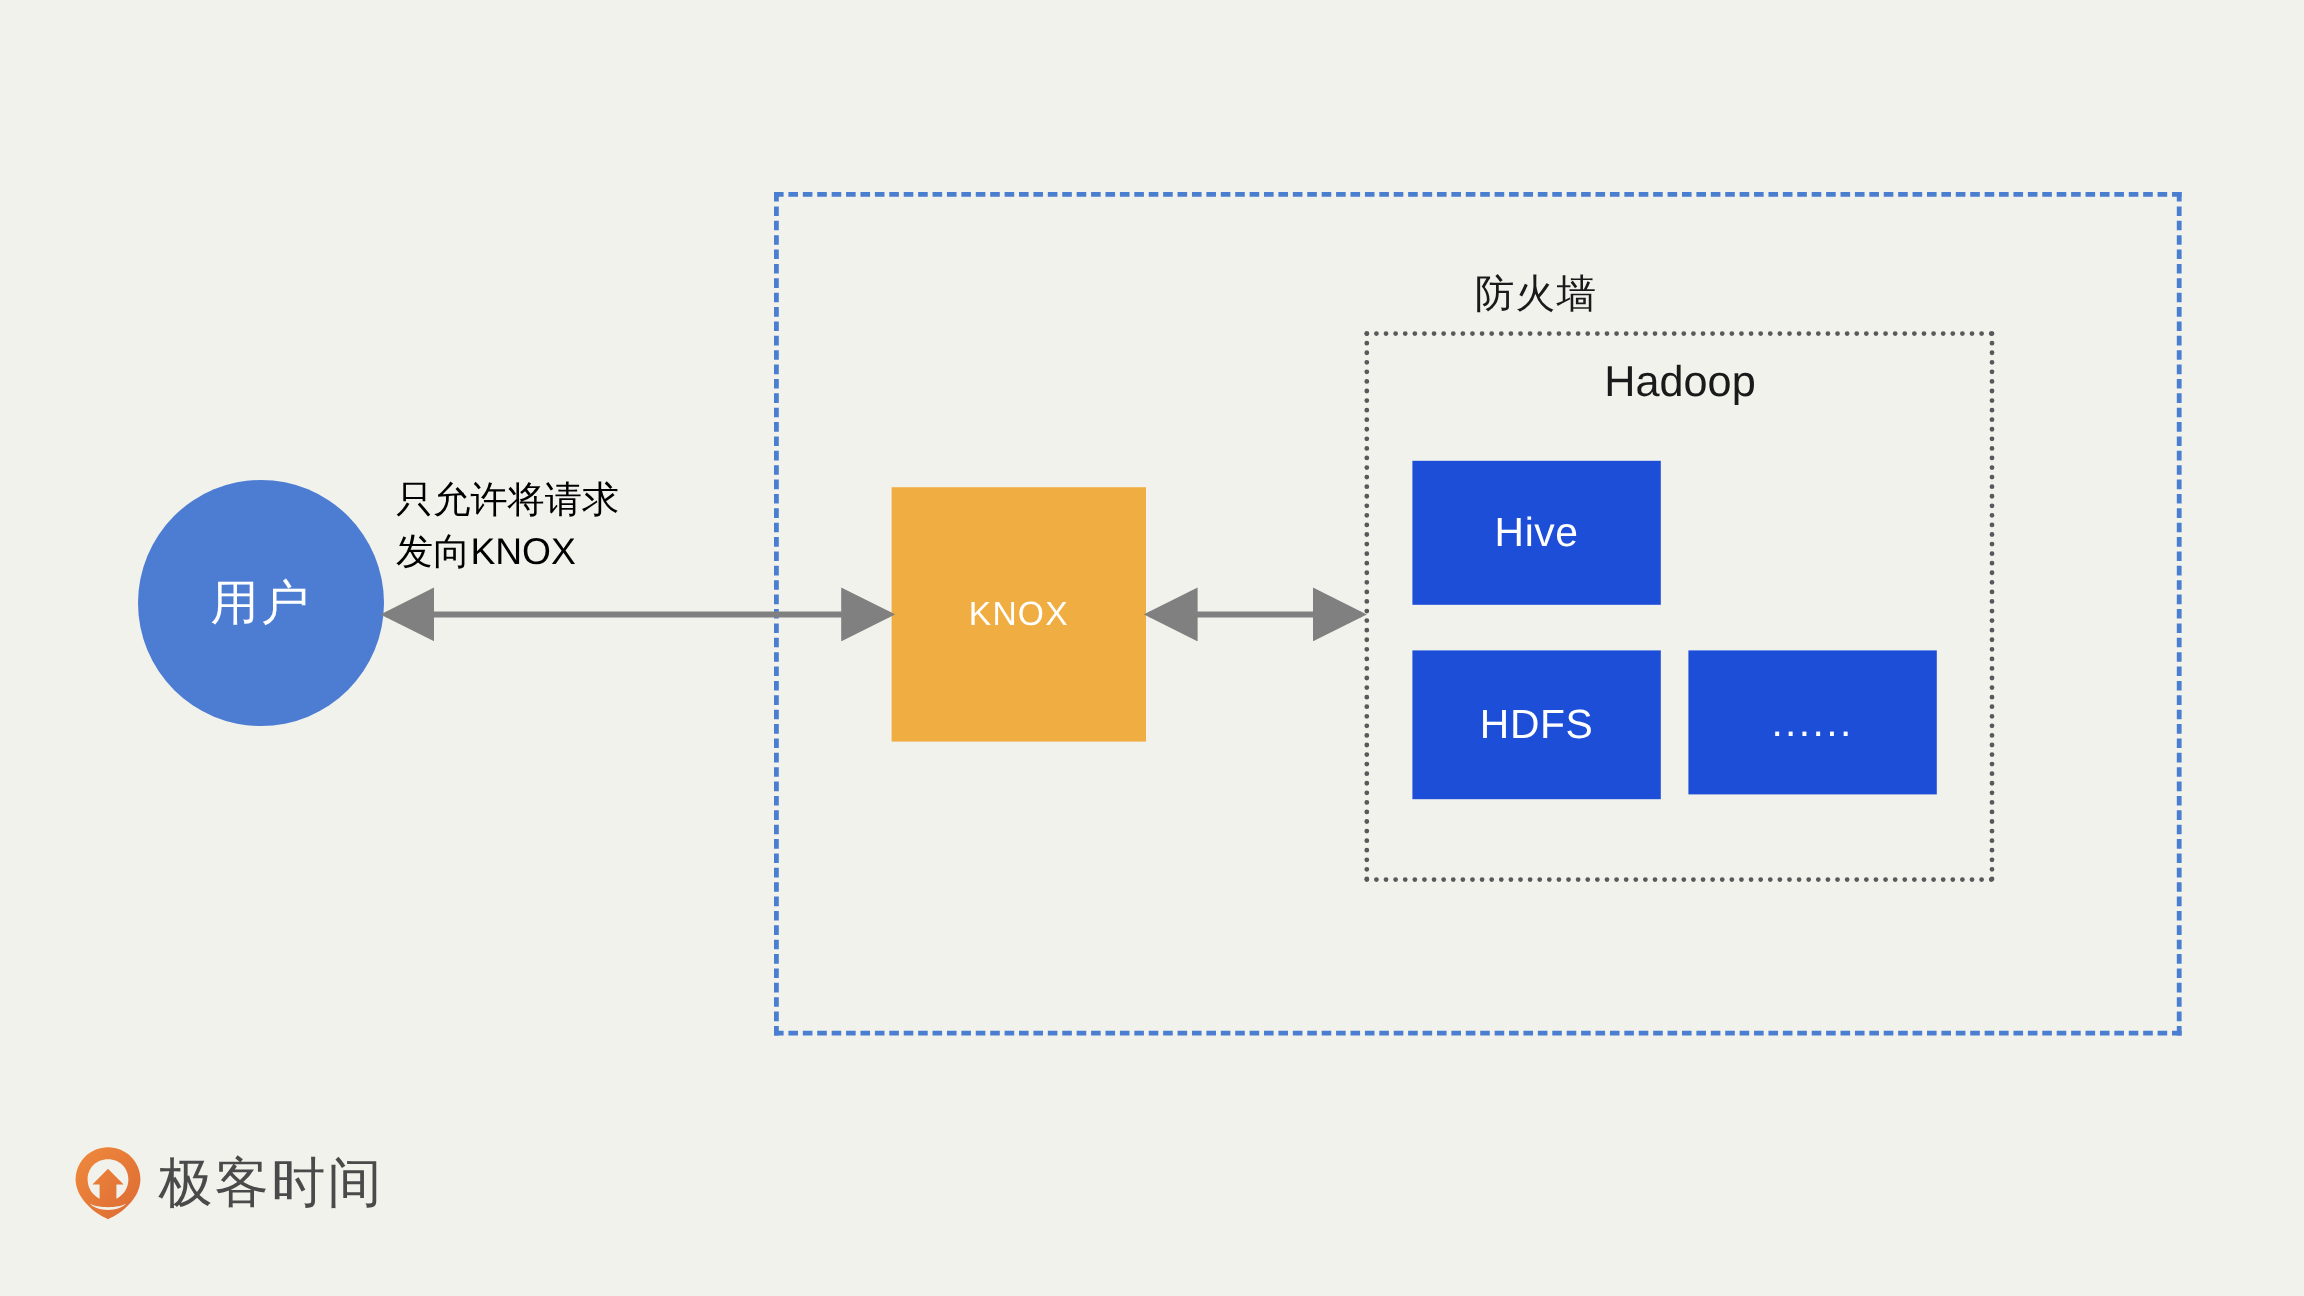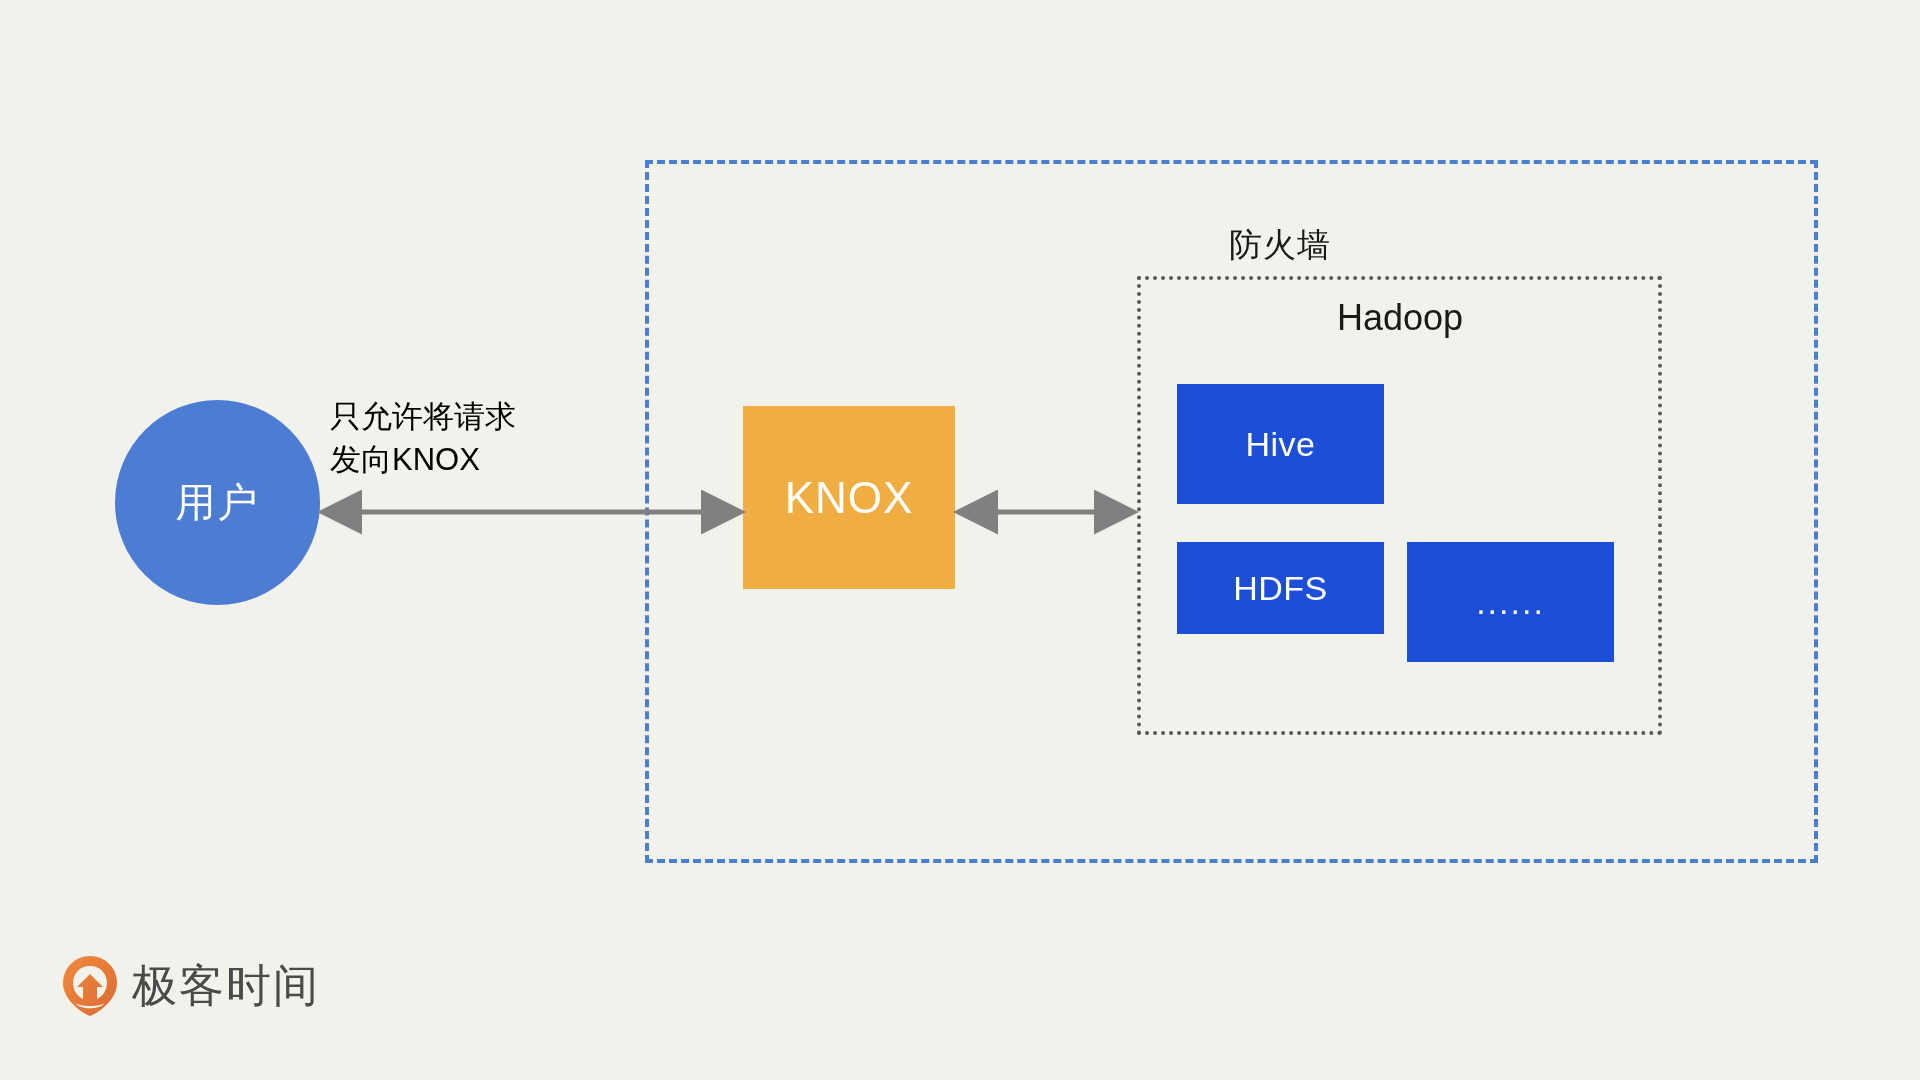--- a/index.html
+++ b/index.html
@@ -73,42 +73,42 @@
     display: flex;
     align-items: center;
     justify-content: center;
     color: #ffffff;
     font-size: 34px;
     letter-spacing: 0.5px;
   }
 
   .tile-hive  { left: 1177px; top: 384px;  width: 207px; height: 120px; }
   .tile-hbase { left: 1407px; top: 384px;  width: 207px; height: 120px; }
-  .tile-hdfs  { left: 1177px; top: 542px;  width: 207px; height: 92px; align-items: center; }
+  .tile-hdfs  { left: 1177px; top: 542px;  width: 207px; height: 124px; align-items: center; }
   .tile-more  { left: 1407px; top: 542px;  width: 207px; height: 120px; }
 
   .tile-more .dots {
     font-size: 34px;
     letter-spacing: 2px;
     line-height: 0.6;
   }
 
   
   .knox-box {
     position: absolute;
     left: 743px;
     top: 406px;
     width: 212px;
-    height: 183px;
+    height: 212px;
     background: #f0ae42;
     display: flex;
     align-items: center;
     justify-content: center;
     color: #ffffff;
-    font-size: 44px;
+    font-size: 28px;
     letter-spacing: 1px;
   }
 
   
   .user-circle {
     position: absolute;
     left: 115px;
     top: 400px;
     width: 205px;
     height: 205px;

